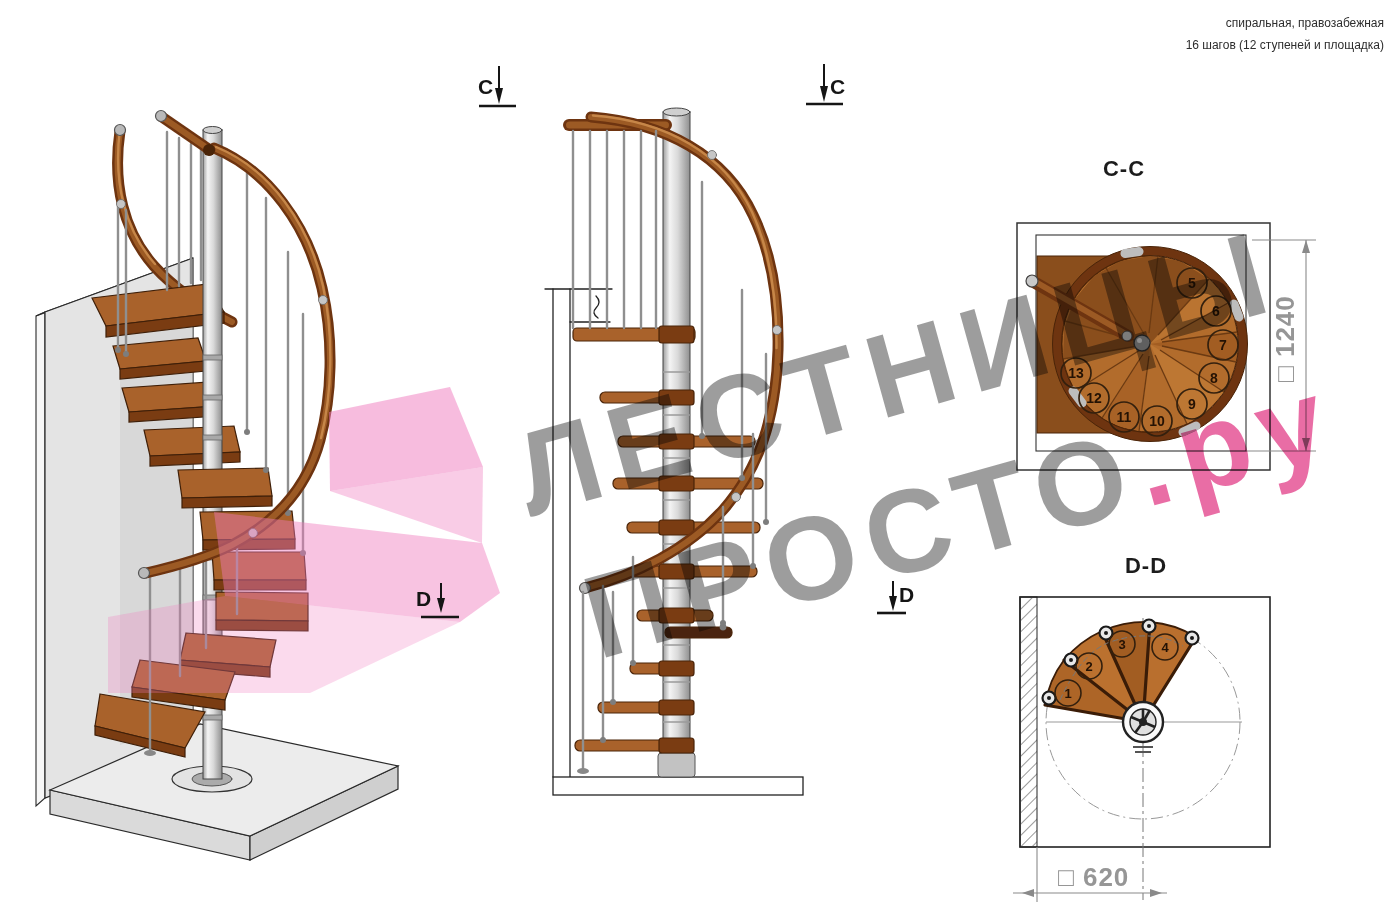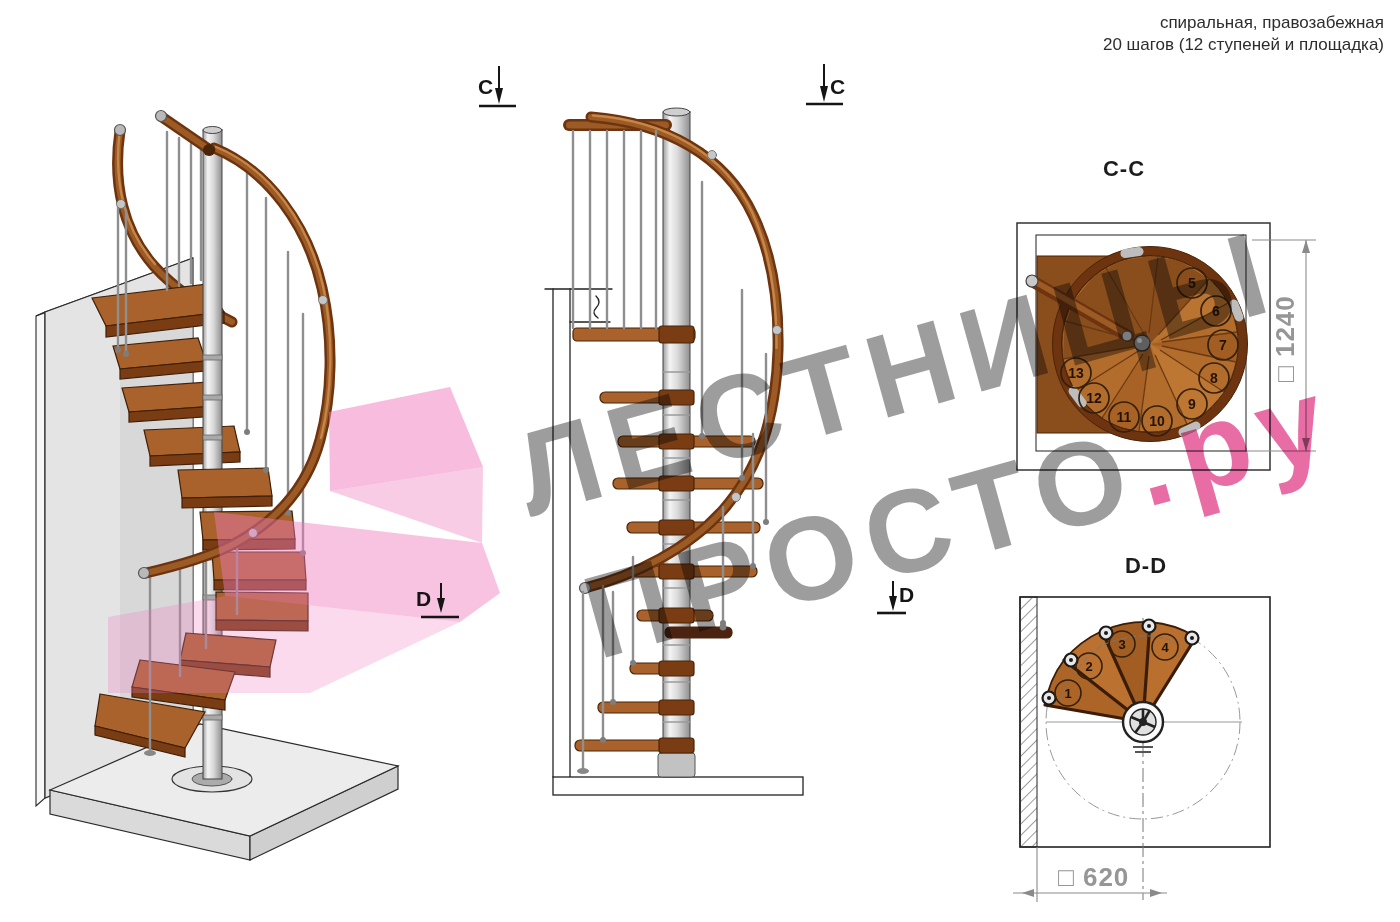--- a/index.html
+++ b/index.html
@@ -1,21 +1,21 @@
 <!DOCTYPE html>
 <html><head>
 <meta charset="utf-8">
 <style>
   html,body{margin:0;padding:0;background:#fff;}
   #canvas{position:relative;width:1400px;height:922px;background:#fff;overflow:hidden;
           font-family:"Liberation Sans","DejaVu Sans",sans-serif;}
   #drawing{position:absolute;left:0;top:0;}
   
   #header-note{position:absolute;top:12px;right:16px;text-align:right;
-    font-size:17px;line-height:22px;color:#2d2d2d;}
+    font-size:12px;line-height:22px;color:#2d2d2d;}
   
   #watermark{position:absolute;left:498px;top:402px;transform:rotate(-15.5deg);
     transform-origin:0 0;font-weight:700;font-size:118px;line-height:156px;
     letter-spacing:12px;white-space:nowrap;color:rgba(51,51,51,0.48);
     mix-blend-mode:multiply;pointer-events:none;}
   #watermark .wm-line2{margin-left:28px;}
   #watermark .wm-accent{color:rgba(220,20,110,0.62);}
   svg text{font-family:"Liberation Sans","DejaVu Sans",sans-serif;}
   .marker-letter{font-size:21px;font-weight:700;fill:#151515;}
   .view-title{font-size:22px;font-weight:700;fill:#1c1c1c;letter-spacing:1px;}
@@ -436,16 +436,16 @@
   </g>
 </svg>
 
 <div id="watermark">
   <div>ЛЕСТНИЦЫ</div>
   <div class="wm-line2"><span>ПРОСТО</span><span class="wm-accent">.ру</span></div>
 </div>
 
 <div id="header-note">
   <div>спиральная, правозабежная</div>
-  <div>20 шагов (12 ступеней и площадка)</div>
+  <div>16 шагов (12 ступеней и площадка)</div>
 </div>
 
 </div>
 
 </body></html>

